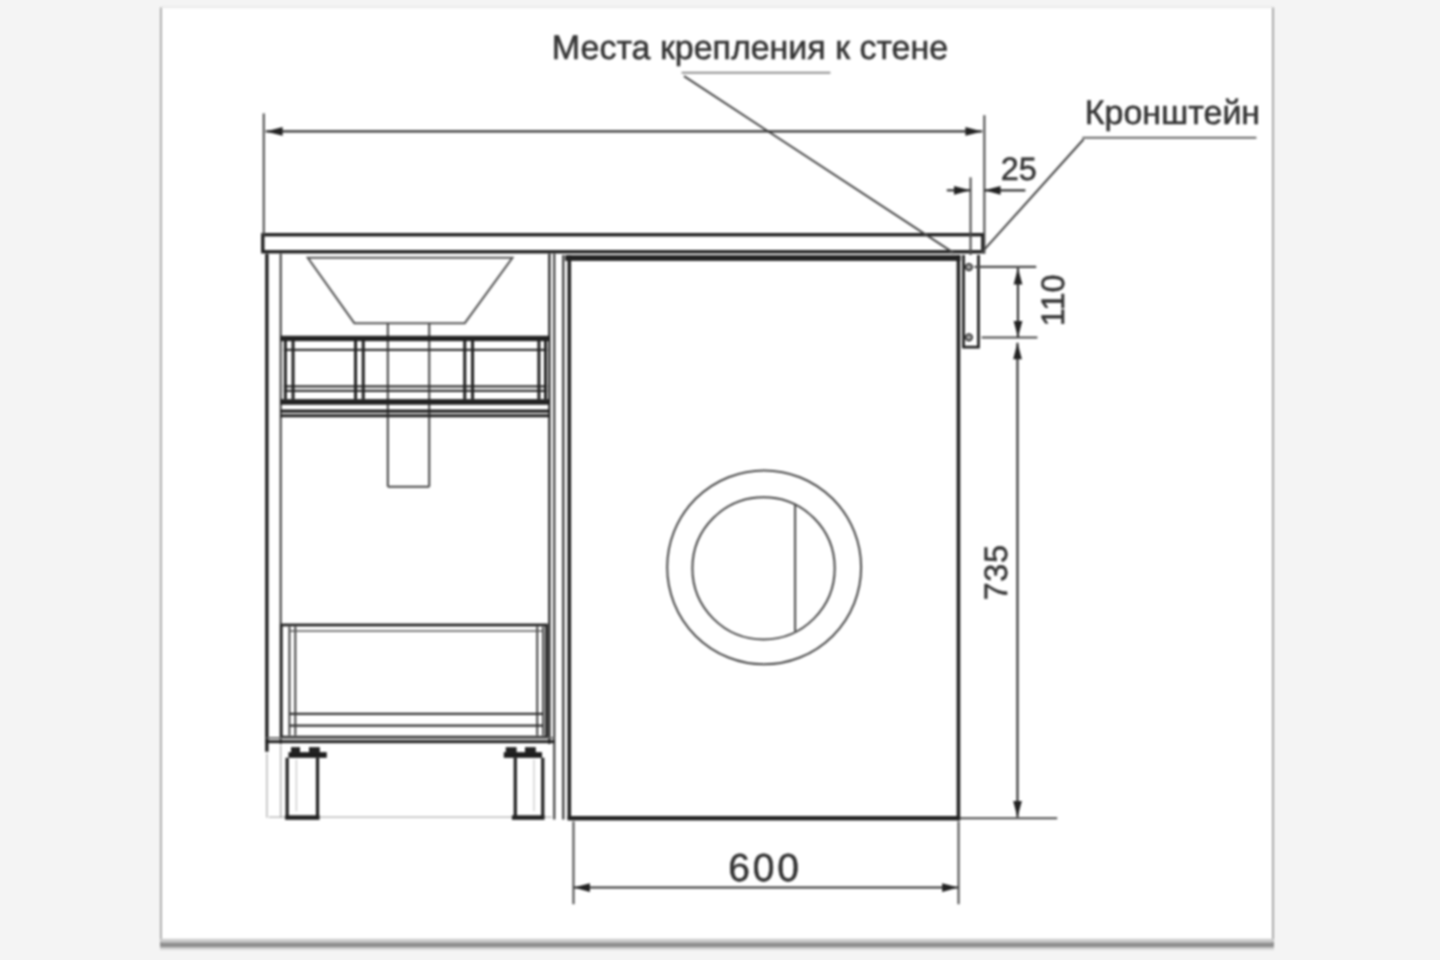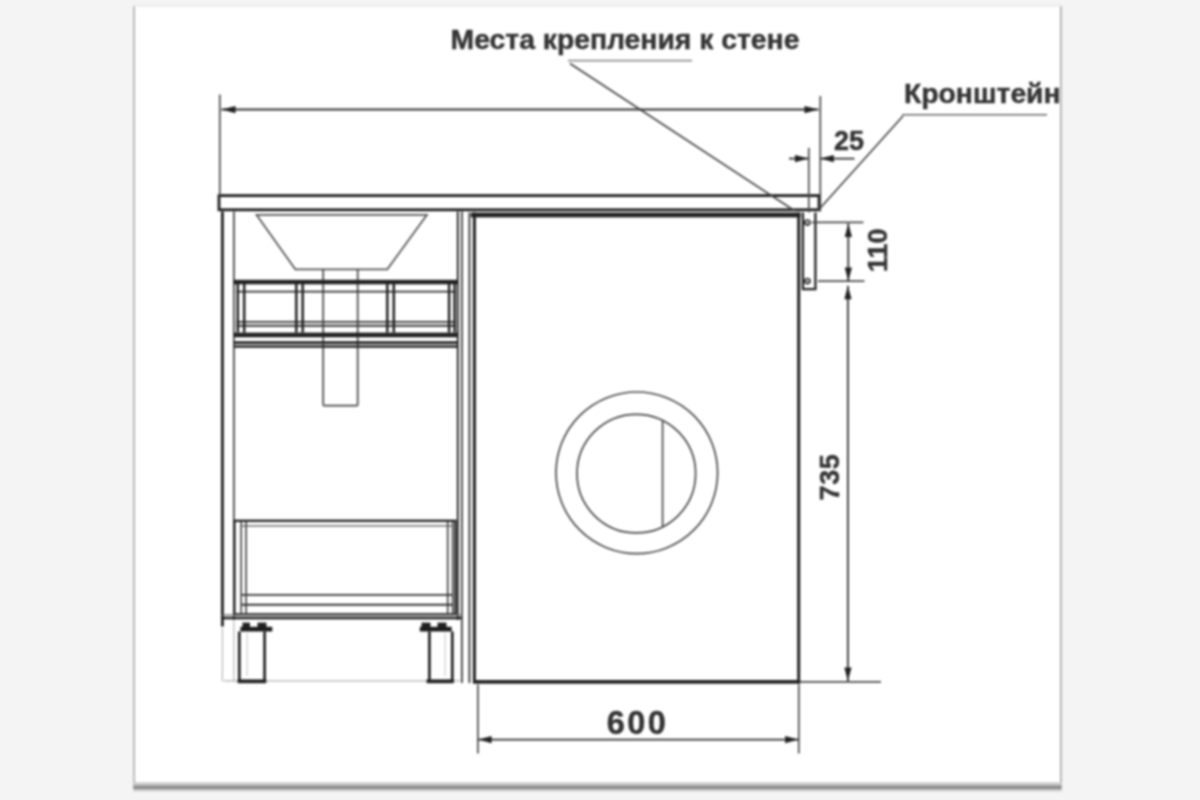--- a/index.html
+++ b/index.html
@@ -1,16 +1,16 @@
 <!DOCTYPE html>
 <html><head>
 <meta charset="utf-8">
 <style>
   html,body{margin:0;padding:0;width:1200px;height:800px;background:#f4f4f4;overflow:hidden;}
-  .wrap{position:relative;width:1200px;height:800px;font-family:"Liberation Sans", sans-serif;font-weight:bold;}
+  .wrap{position:relative;width:1200px;height:800px;font-family:"Liberation Sans", sans-serif;}
   svg{position:absolute;left:0;top:0;filter:blur(0.8px);}
   text{font-family:"Liberation Sans", sans-serif;fill:#343434;stroke:#343434;stroke-width:0.45;paint-order:stroke;}
 </style>
 </head>
 <body>
 <div class="wrap">
 <svg width="1200" height="800" viewBox="0 0 1200 800">
 
   <rect x="134" y="6" width="927" height="782" fill="#ffffff"></rect>
 

